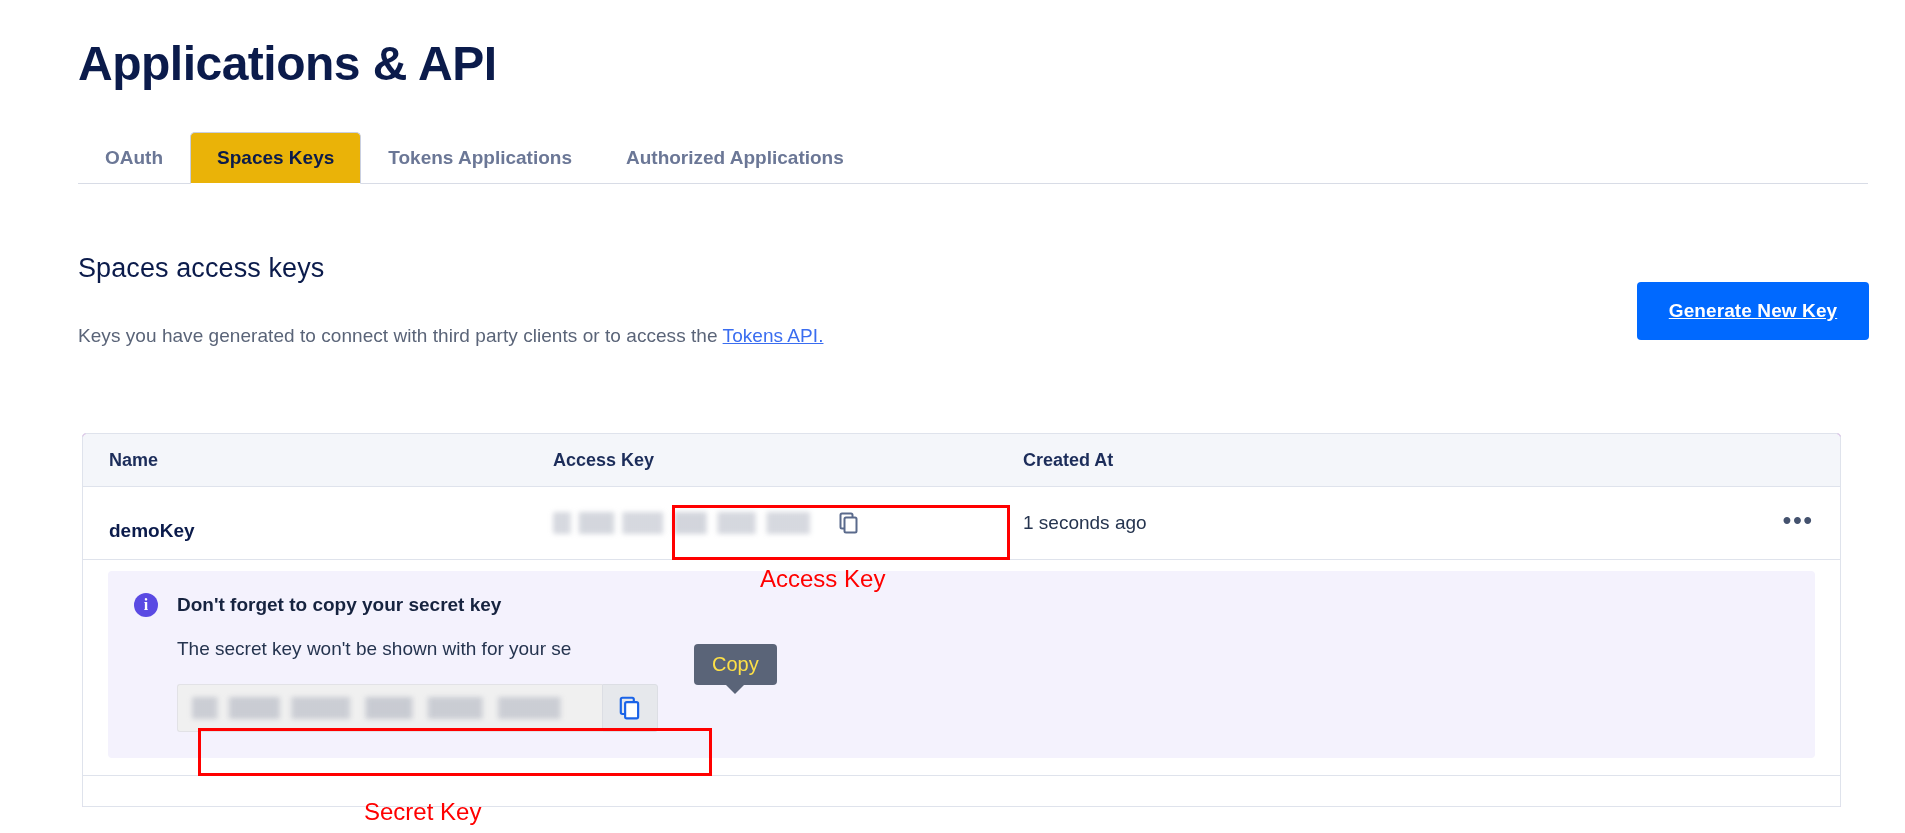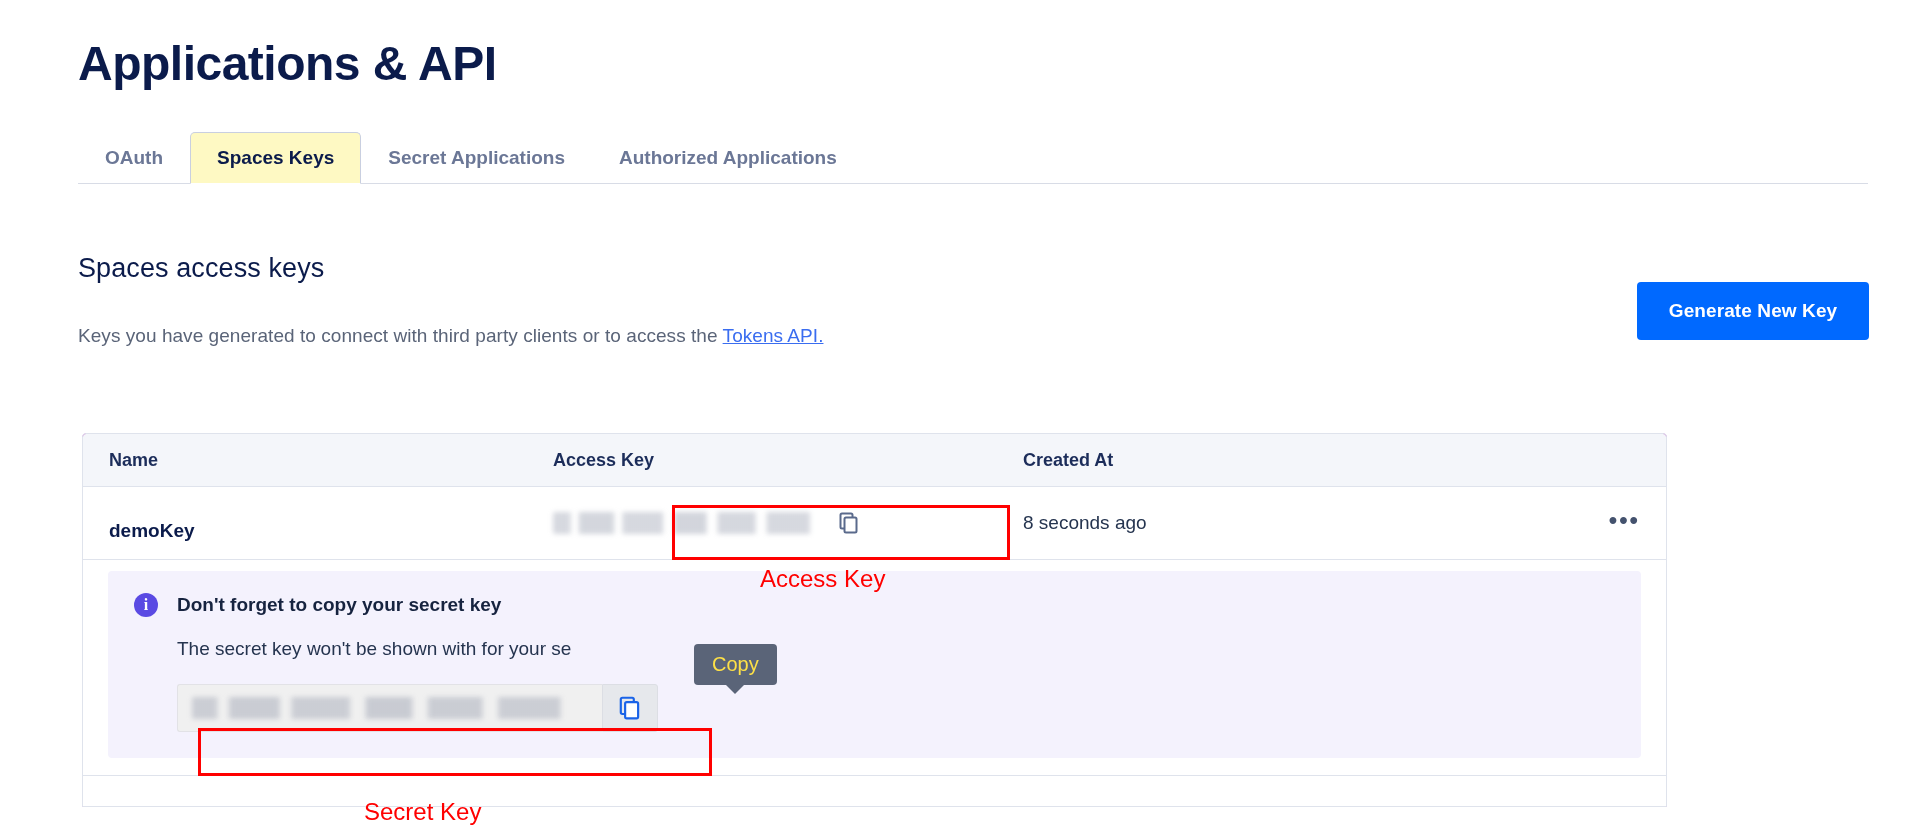--- a/index.html
+++ b/index.html
@@ -60,21 +60,21 @@
     color: #6b7796;
     box-sizing: border-box;
     border: 1px solid transparent;
     border-bottom: none;
     background: transparent;
     cursor: pointer;
     white-space: nowrap;
   }
   .tab.active {
     color: #0b1b4b;
-    background: #fef9c3;
+    background: #eab308;
     border: 1px solid #c9cfe0;
     border-bottom: 1px solid #ffffff;
     border-radius: 5px 5px 0 0;
     margin-bottom: -1px;
     position: relative;
     z-index: 2;
   }
 
   
   .section-title {
@@ -108,28 +108,29 @@
     height: 58px;
     background: #0069ff;
     color: #ffffff;
     font-size: 19px;
     font-weight: bold;
     border: none;
     border-radius: 4px;
     cursor: pointer;
     font-family: "Liberation Sans", sans-serif;
     letter-spacing: 0.1px;
+    text-decoration: underline;
   }
 
   
   .table {
     position: absolute;
     left: 82px;
     top: 433px;
-    width: 1585px;
+    width: 1759px;
     border: 1px solid #dfe3ec;
     border-radius: 4px 4px 0 0;
     box-sizing: border-box;
     background: #a21caf;
     overflow: hidden;
   }
   .thead {
     display: flex;
     align-items: center;
     height: 52px;
@@ -343,21 +344,21 @@
 <body>
 
 <div class="page">
 
   <h1 class="page-title">Applications &amp; API</h1>
 
   <div class="tabs-wrap">
     <div class="tabs">
       <div class="tab">OAuth</div>
       <div class="tab active">Spaces Keys</div>
-      <div class="tab">Secret Applications</div>
+      <div class="tab">Tokens Applications</div>
       <div class="tab">Authorized Applications</div>
     </div>
   </div>
 
   <div class="section-title">Spaces access keys</div>
 
   <div class="section-desc">
     <span>Keys you have generated to connect with third party clients or to access the </span><a href="#">Tokens API.</a>
   </div>
 
@@ -378,21 +379,21 @@
       <div class="cell-key">
         <span class="redacted" style="width:272px;"></span>
         <button class="copy-icon-btn">
           <svg width="24" height="24" viewBox="0 0 24 24">
             <rect x="3.5" y="2.5" width="12" height="15" rx="1.5" fill="none" stroke="#5a6a8c" stroke-width="2"></rect>
             <rect x="7.5" y="6.5" width="12" height="15" rx="1.5" fill="#ffffff" stroke="#5a6a8c" stroke-width="2"></rect>
           </svg>
         </button>
       </div>
 
-      <div class="cell-date">8 seconds ago</div>
+      <div class="cell-date">1 seconds ago</div>
 
       <div class="cell-menu">
         <span class="dots-menu">•••</span>
       </div>
     </div>
 
     <div class="callout-row">
       <div class="callout">
 
         <div class="callout-head">

